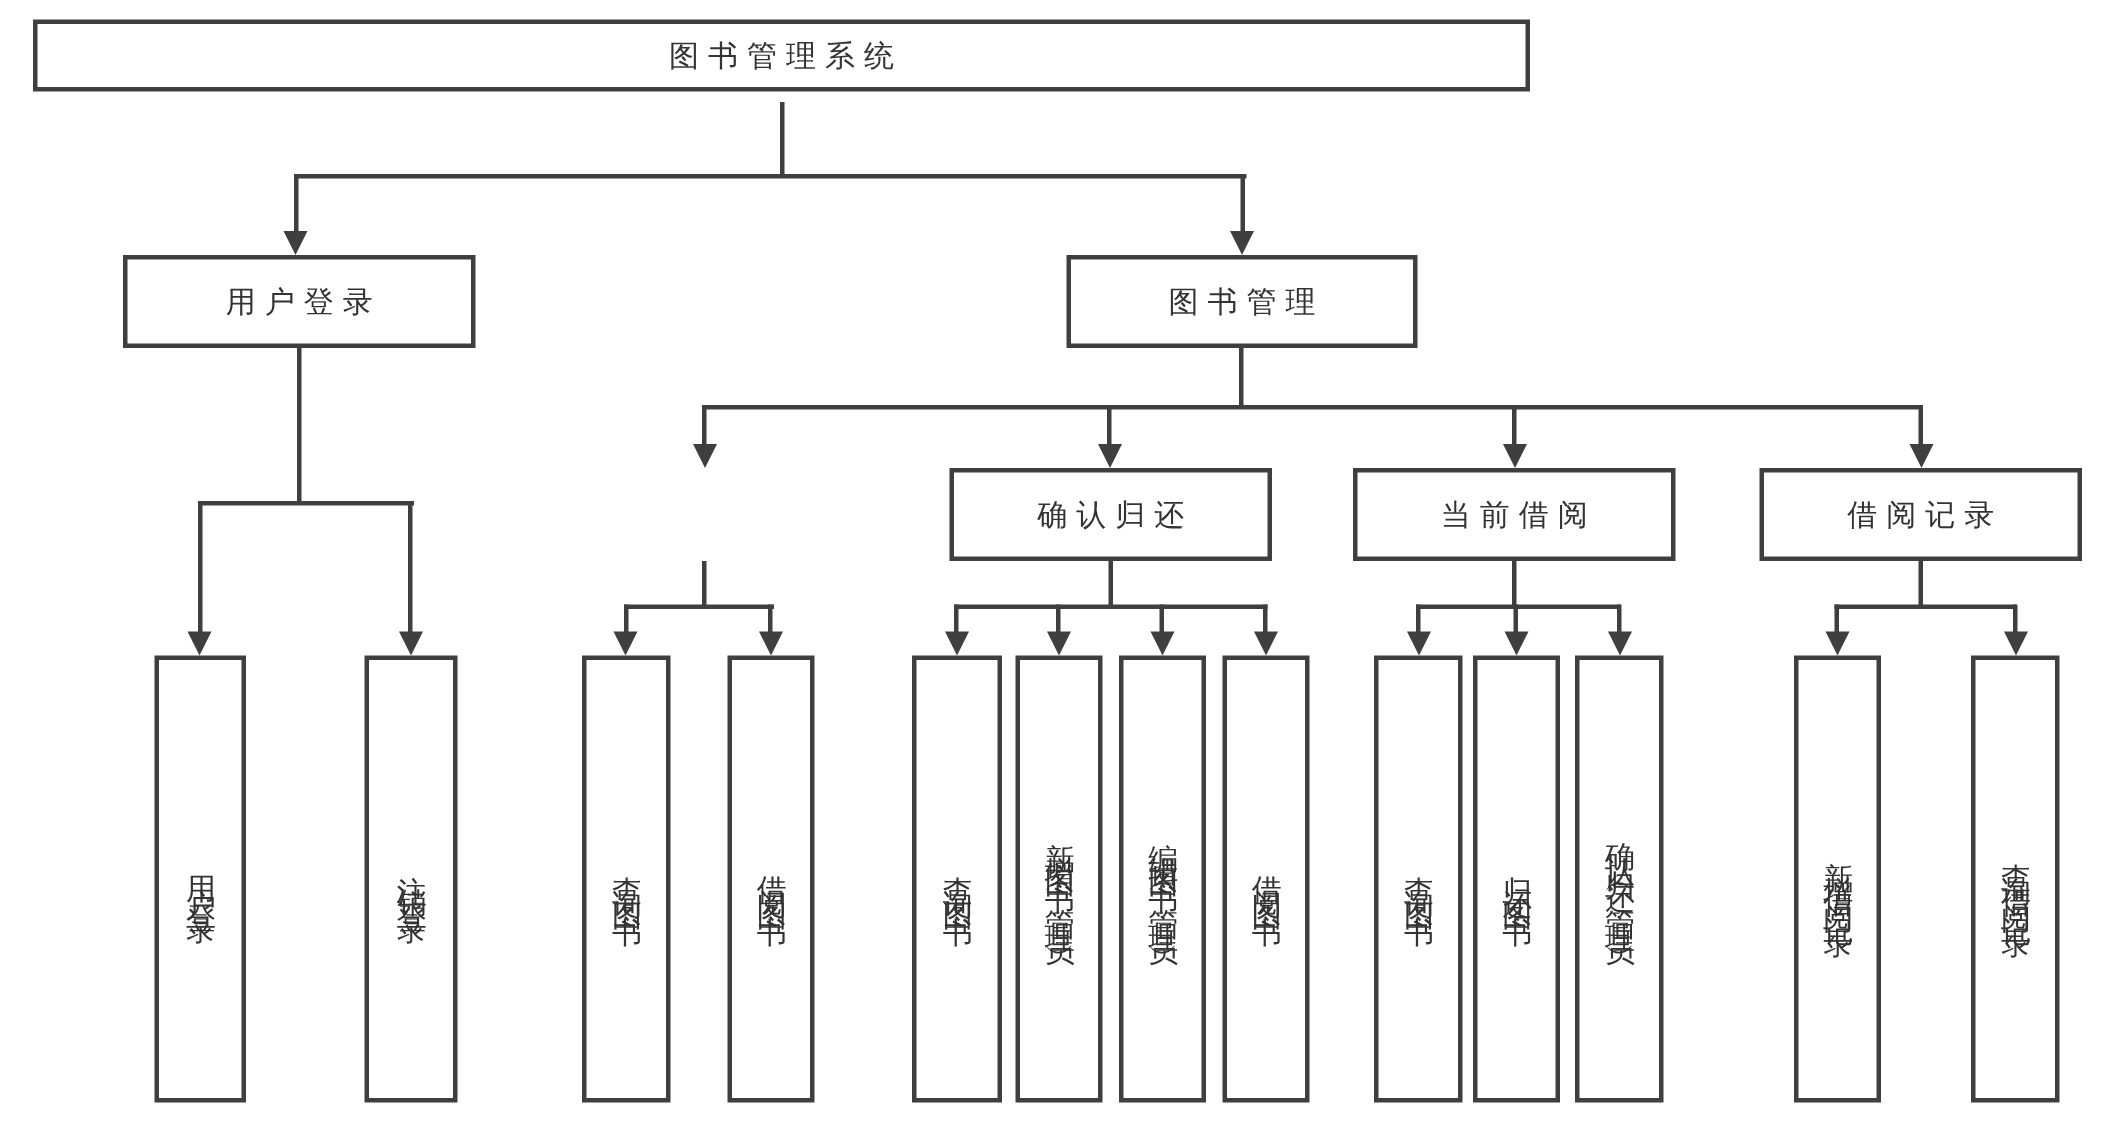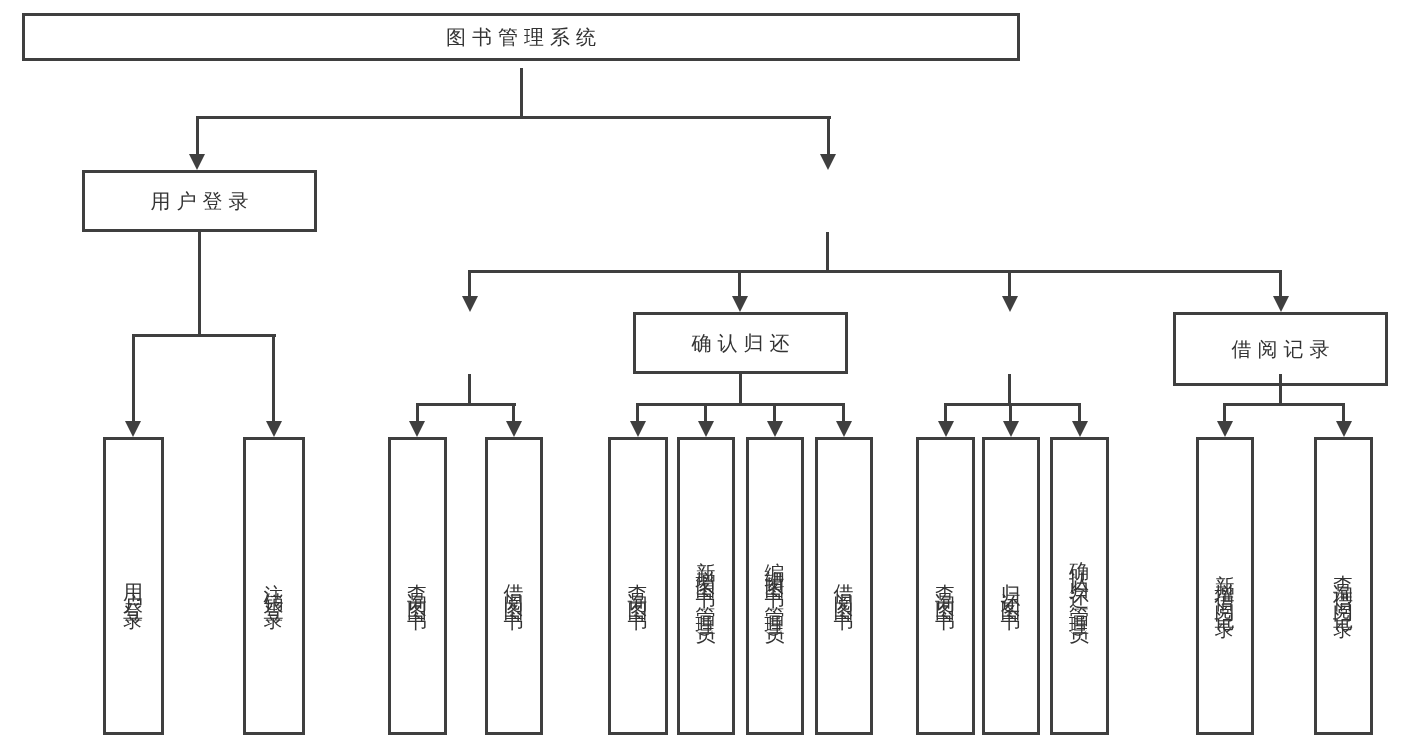--- a/index.html
+++ b/index.html
@@ -75,26 +75,28 @@
 </style>
 </head>
 <body>
 
 <div class="stage">
 
   <div class="box" style="left:22px; top:13px; width:998px; height:48px;">图书管理系统</div>
 
   <div class="box" style="left:82px; top:170px; width:235px; height:62px;">用户登录</div>
 
+  <div class="box" style="left:711px; top:170px; width:234px; height:62px;">图书管理</div>
 
 
   <div class="box" style="left:633px; top:312px; width:215px; height:62px;">确认归还</div>
 
-
-  <div class="box" style="left:1173px; top:312px; width:215px; height:74px;">借阅记录</div>
+  <div class="box" style="left:902px; top:312px; width:215px; height:62px;">当前借阅</div>
+
+  <div class="box" style="left:1173px; top:312px; width:215px; height:62px;">借阅记录</div>
 
   <div class="vbox" style="left:103px; width:61px;">
     <span>用户登录</span>
   </div>
   <div class="vbox" style="left:243px; width:62px;">
     <span>注销登录</span>
   </div>
 
   <div class="vbox" style="left:388px; width:59px;">
     <span>查询图书</span>

